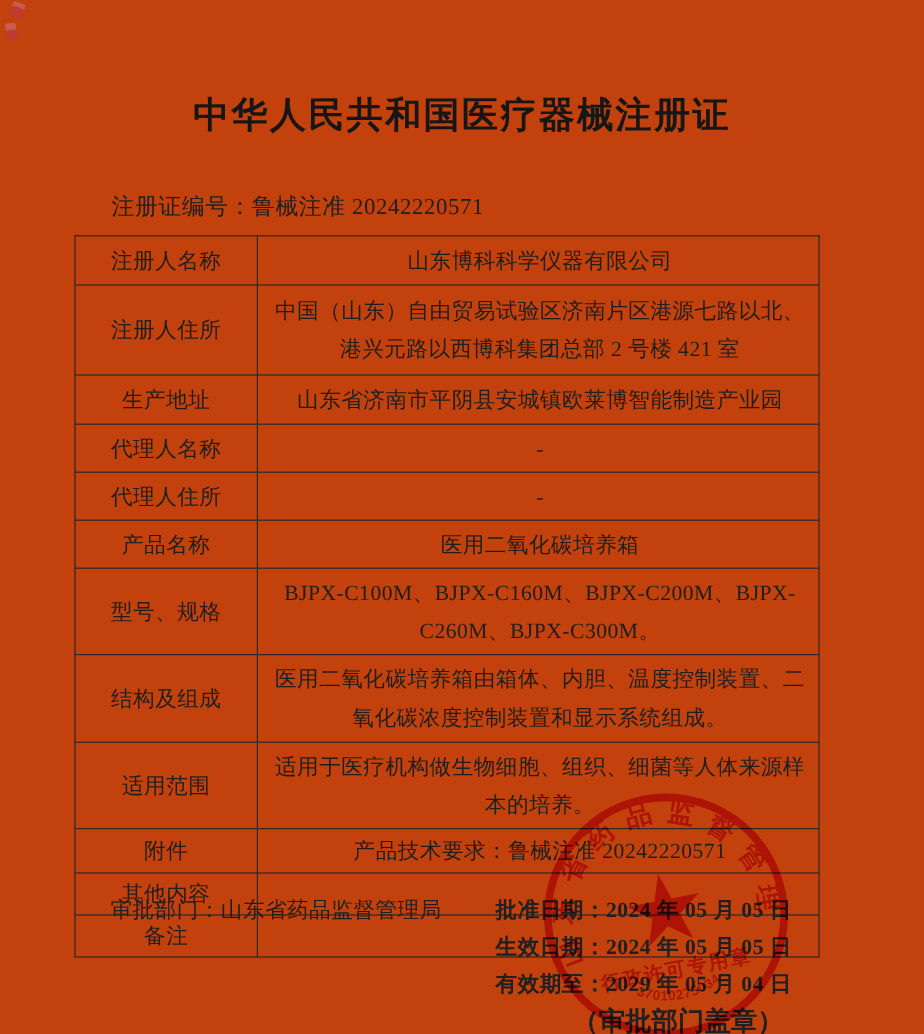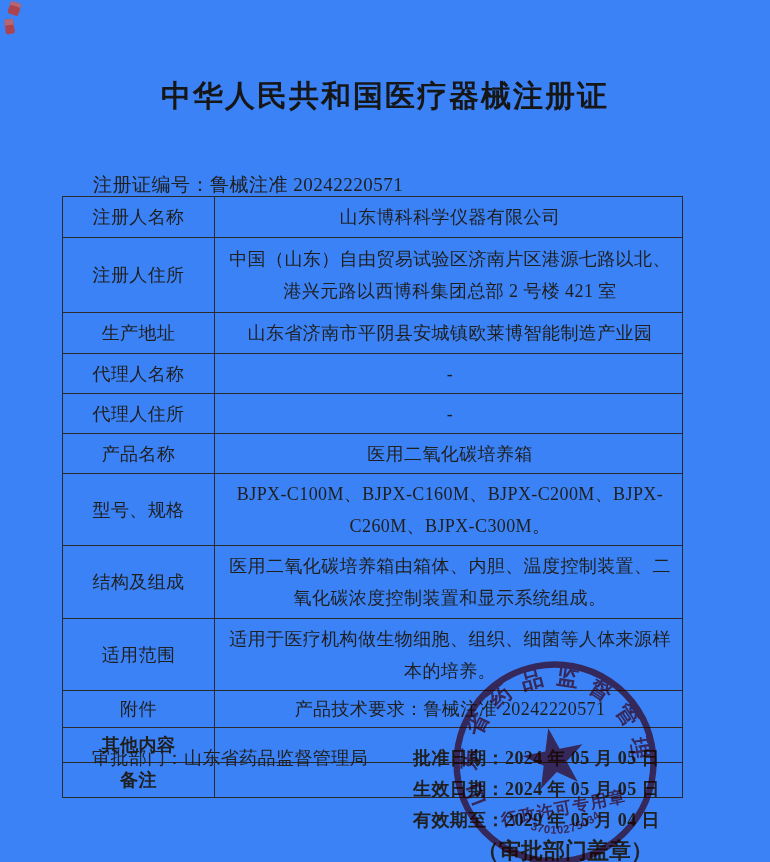--- a/index.html
+++ b/index.html
@@ -1,38 +1,38 @@
 <!DOCTYPE html>
 <html><head>
 <meta charset="utf-8">
 <style>
   html,body{margin:0;padding:0;background:#ffffff;}
   .page{
     position:relative;
     width:770px;height:862px;
-    background:#3b82f6;
+    background:#c2410c;
     font-family:"Liberation Serif","DejaVu Serif",serif;
     color:#1b1b1b;
     overflow:hidden;
   }
   
   .frag{position:absolute;background:#c03a33;opacity:.85;border-radius:2px;}
   .frag1{left:9px;top:2px;width:11px;height:13px;transform:rotate(18deg);
          box-shadow:inset 0 4px 0 0 #fff3;}
   .frag2{left:5px;top:19px;width:9px;height:15px;transform:rotate(-8deg);
          box-shadow:inset 0 6px 0 0 #fff3;}
 
   .title{
     position:absolute;left:0;top:76px;width:770px;
     text-align:center;
     font-family:"Liberation Sans","DejaVu Sans",sans-serif;
     font-weight:700;font-size:30px;letter-spacing:2px;color:#161616;
   }
   .regline{
-    position:absolute;left:93px;top:172px;
+    position:absolute;left:93px;top:159px;
     font-size:19px;letter-spacing:.5px;color:#202020;
     white-space:nowrap;
   }
   table.cert{
     position:absolute;left:62px;top:196px;
     width:621px;border-collapse:collapse;table-layout:fixed;
   }
   table.cert td{
     border:1.6px solid #2a2a2a;
     font-size:18px;color:#1f1f1f;
@@ -40,21 +40,21 @@
     letter-spacing:.4px;
   }
   td.lbl{width:143px;text-align:center;padding:2px 4px;}
   td.val{padding:2px 10px 2px 13px;line-height:32px;text-align:center;}
   tr.h1 td{height:36px;margin-left:28px;}
   tr.h1b td{height:35px;margin-left:44px;}
   tr.h2 td{height:70px;}
   tr.h2a td{height:67px;}
   tr.h2b td{height:68px;}
   tr.hs td{height:31px;}
-  tr.hx td{height:30px;font-weight:bold;}
+  tr.hx td{height:30px;}
 
   .footer{position:absolute;left:0;top:0;width:770px;font-size:18px;color:#202020;}
   .dept{position:absolute;left:92px;top:746px;white-space:nowrap;letter-spacing:.4px;}
   .dline{position:absolute;left:413px;white-space:nowrap;letter-spacing:.4px;font-weight:bold;}
   .d1{top:746px;} .d2{top:777px;} .d3{top:808px;}
   .sealnote{position:absolute;left:477px;top:836px;white-space:nowrap;font-size:22px;font-weight:bold;}
 
   .seal{
     position:absolute;left:448px;top:656px;width:214px;height:214px;
     opacity:.88;mix-blend-mode:multiply;

